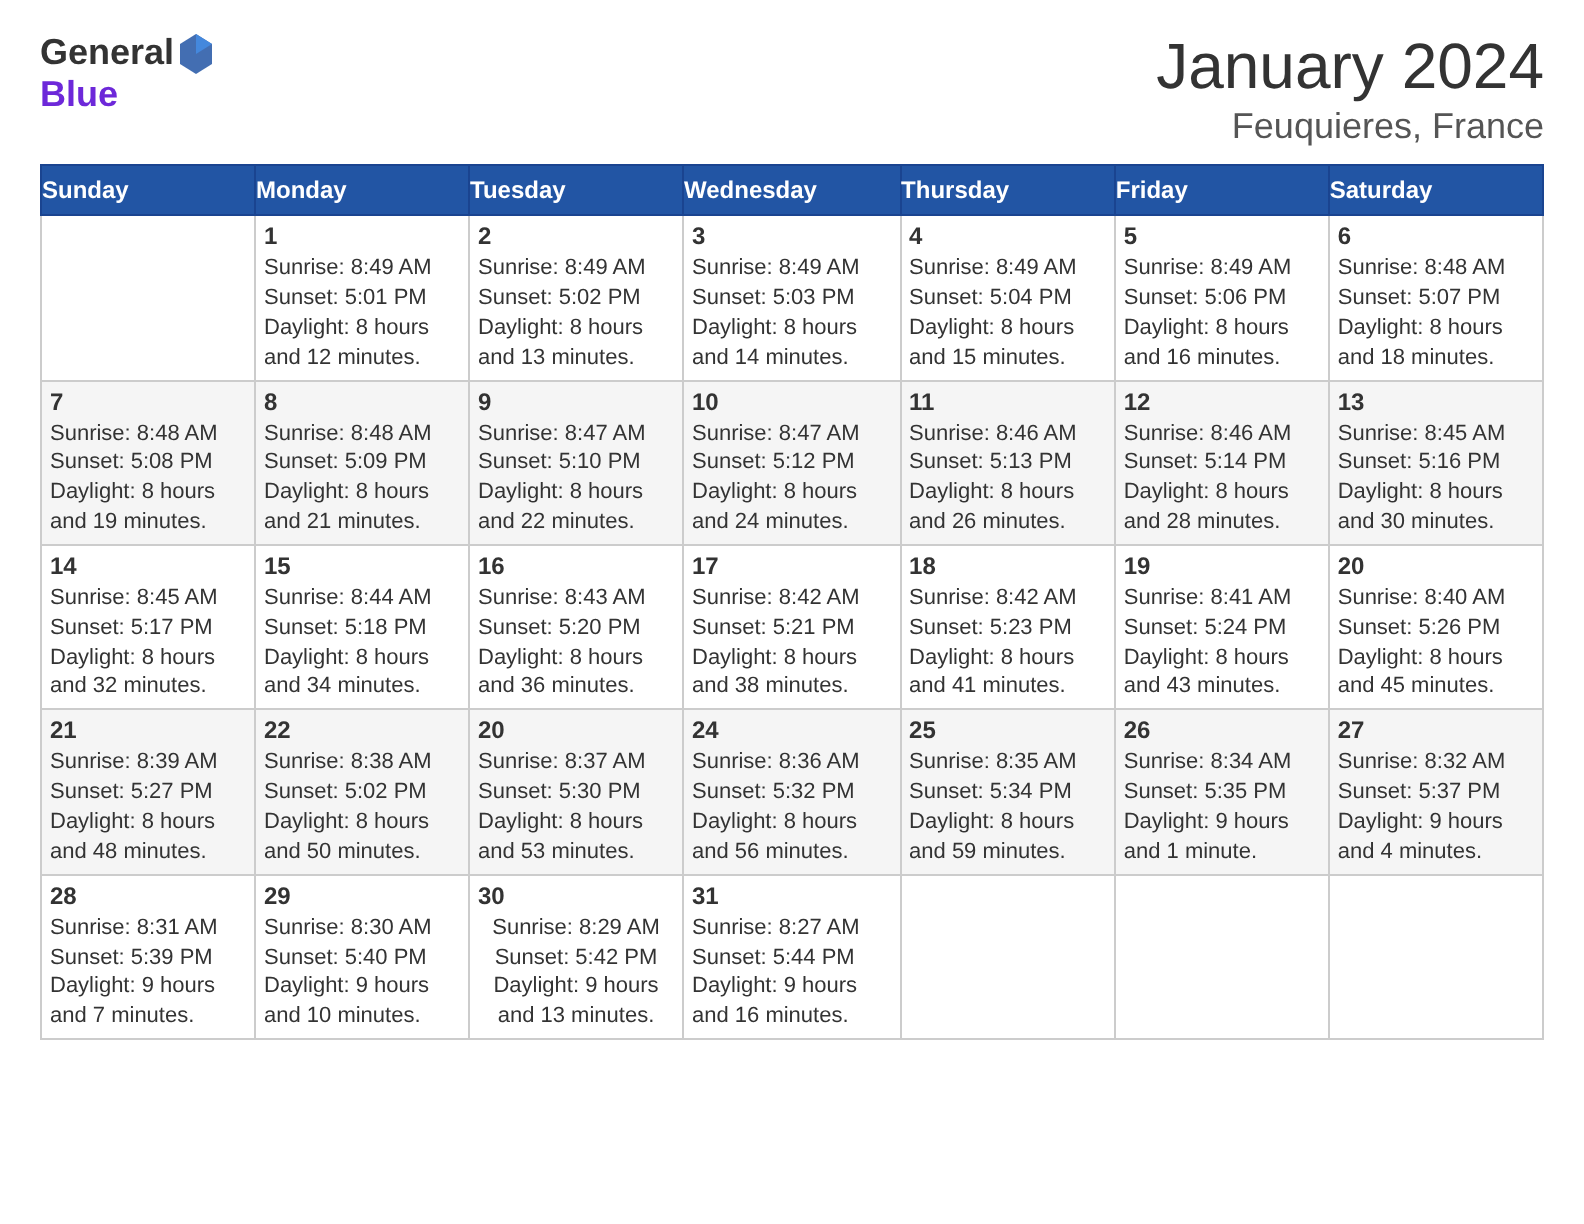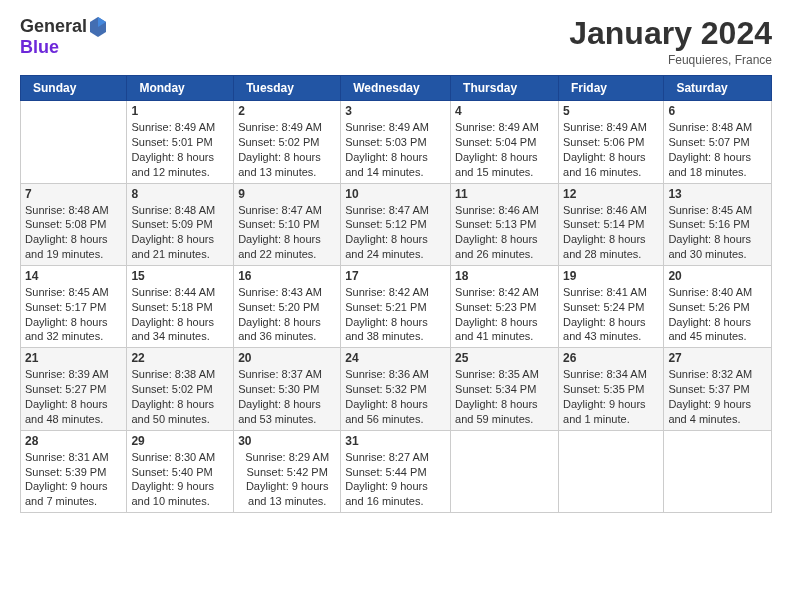--- a/index.html
+++ b/index.html
@@ -36,38 +36,38 @@
     .logo-icon {
       width: 18px;
       height: 22px;
       margin-left: 2px;
     }
     .title-section {
       text-align: right;
     }
     .main-title {
       font-size: 32px;
-      font-weight: bold;
+      font-weight: normal;
       color: #333;
       line-height: 1.1;
     }
     .subtitle {
-      font-size: 12px;
+      font-size: 18px;
       color: #555;
       margin-top: 2px;
     }
     .calendar {
       width: 100%;
       border-collapse: collapse;
       font-size: 10.5px;
     }
     .calendar thead tr th {
       background-color: #2255a4;
       color: #fff;
-      padding: 5px 12px;
+      padding: 5px 0;
       text-align: left;
       font-size: 12px;
       font-weight: bold;
       border: 1px solid #1a4490;
     }
     .calendar tbody tr td {
       border: 1px solid #ccc;
       vertical-align: top;
       padding: 3px 4px;
       width: 113px;

